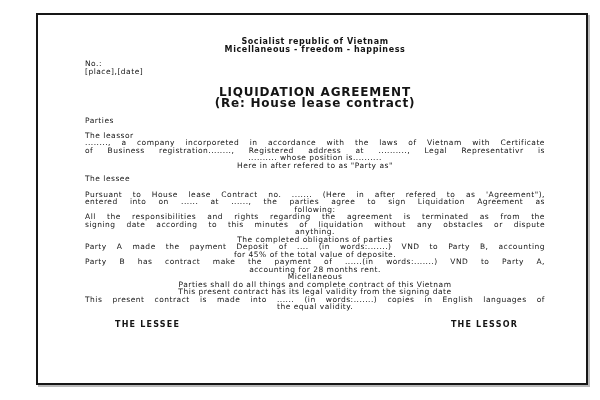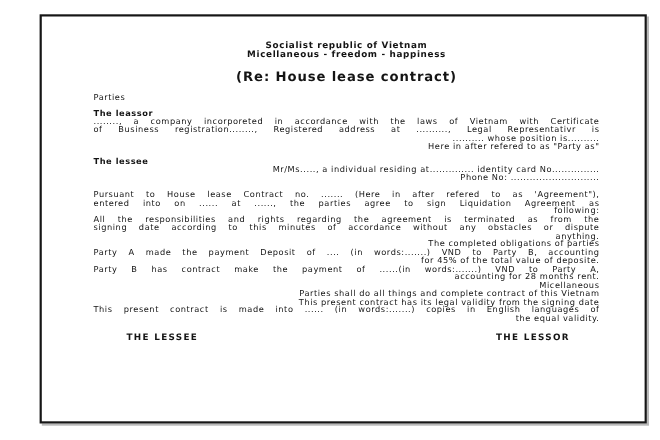--- a/index.html
+++ b/index.html
@@ -15,69 +15,70 @@
     margin-left:13px;
   }
   .content{
     position:absolute;left:47px;right:41px;top:23px;bottom:4px;
     font-size:7.5px;line-height:7.5px;letter-spacing:0.5px;
   }
   .hdr{text-align:center;font-weight:bold;font-size:8px;letter-spacing:0.6px;line-height:7.5px;}
   .meta{margin-top:7px;}
   .title{text-align:center;font-weight:bold;font-size:12px;letter-spacing:0.8px;line-height:10.5px;margin-top:12px;}
   .between{margin-top:9px;}
-  .sec-head{font-weight:bold;margin-top:7px;}
+  .sec-head{font-weight:normal;margin-top:7px;}
   .sec-head.tight{margin-top:6px;}
   .body-block{margin-top:8px;}
   .jl{text-align:justify;text-align-last:justify;}
-  .ll{text-align:right;}
+  .ll{text-align:center;}
   .sig-row{
     display:flex;justify-content:space-between;align-items:flex-start;
     margin-top:10px;padding-left:30px;padding-right:27px;
     font-weight:bold;font-size:8px;letter-spacing:1.2px;
   }
 </style>
 </head>
 <body>
 
 <div class="page">
   <div class="content">
 
     <div class="hdr">
       <div>Socialist republic of Vietnam</div>
       <div>Micellaneous - freedom - happiness</div>
     </div>
 
+    <div class="meta">
+      <div>No.:</div>
+      <div>[place],[date]</div>
+    </div>
 
     <div class="title">
+      <div>LIQUIDATION AGREEMENT</div>
       <div>(Re: House lease contract)</div>
     </div>
 
     <div class="between">Parties</div>
 
     <div class="sec-head">The leassor</div>
     <div>
       <div class="jl">........, a company incorporeted in accordance with the laws of Vietnam with Certificate</div>
       <div class="jl">of Business registration........, Registered address at .........., Legal Representativr is</div>
       <div class="ll">.......... whose position is..........</div>
       <div class="ll">Here in after refered to as "Party as"</div>
     </div>
 
     <div class="sec-head tight">The lessee</div>
-    <div>
-      <div class="ll">Mr/Ms....., a individual residing at.............. identity card No...............</div>
-      <div class="ll">Phone No: ............................</div>
-    </div>
 
     <div class="body-block">
       <div class="jl">Pursuant to House lease Contract no. ....... (Here in after refered to as 'Agreement"),</div>
       <div class="jl">entered into on ...... at ......, the parties agree to sign Liquidation Agreement as</div>
       <div class="ll">following:</div>
       <div class="jl">All the responsibilities and rights regarding the agreement is terminated as from the</div>
-      <div class="jl">signing date according to this minutes of accordance without any obstacles or dispute</div>
+      <div class="jl">signing date according to this minutes of liquidation without any obstacles or dispute</div>
       <div class="ll">anything.</div>
       <div class="ll">The completed obligations of parties</div>
       <div class="jl">Party A made the payment Deposit of .... (in words:.......) VND to Party B, accounting</div>
       <div class="ll">for 45% of the total value of deposite.</div>
       <div class="jl">Party B has contract make the payment of ......(in words:.......) VND to Party A,</div>
       <div class="ll">accounting for 28 months rent.</div>
       <div class="ll">Micellaneous</div>
       <div class="ll">Parties shall do all things and complete contract of this Vietnam</div>
       <div class="ll">This present contract has its legal validity from the signing date</div>
       <div class="jl">This present contract is made into ...... (in words:.......) copies in English languages of</div>

